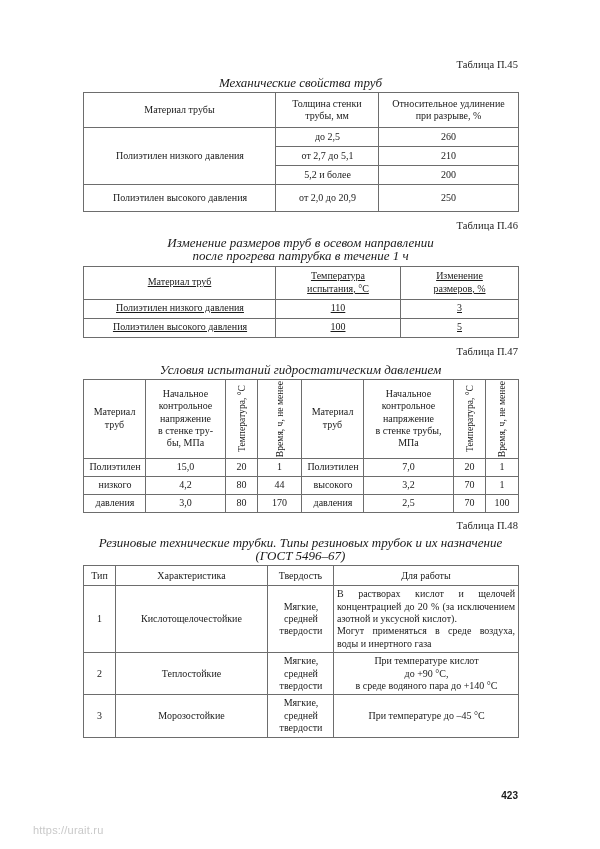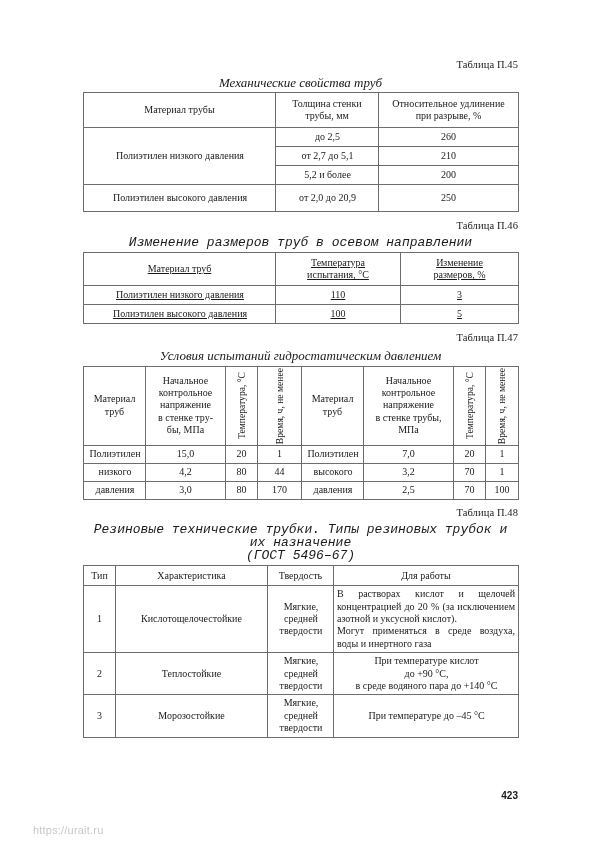--- a/index.html
+++ b/index.html
@@ -36,21 +36,21 @@
     margin: 0;
     letter-spacing: .1px;
   }
   .tbl-title {
     text-align: center;
     font-style: italic;
     font-size: 13px;
     line-height: 13.2px;
     margin: 5px 0 3px 0;
   }
-  .tbl-title.tight { margin-top: 4px; font-family: Liberation Mono, monospace; }
+  .tbl-title.tight { margin-top: 4px; }
 
   
   table.doc {
     border-collapse: collapse;
     width: 435px;
     table-layout: fixed;
     font-size: 10px;
     line-height: 12px;
     margin: 0;
   }
@@ -168,20 +168,21 @@
           <td class="ta-left">Полиэтилен высокого давления</td>
           <td class="ta-left">от 2,0 до 20,9</td>
           <td>250</td>
         </tr>
       </tbody>
     </table>
 
     <div class="tbl-num" style="margin-top:7px">Таблица П.46</div>
     <div class="tbl-title tight">
       <div>Изменение размеров труб в осевом направлении</div>
+      <div>после прогрева патрубка в течение 1 ч</div>
     </div>
 
     <table class="doc t46">
       <colgroup>
           <col style="width:192px">
           <col style="width:125px">
           <col style="width:118px">
         </colgroup>
       <tbody>
         <tr class="hdr">

